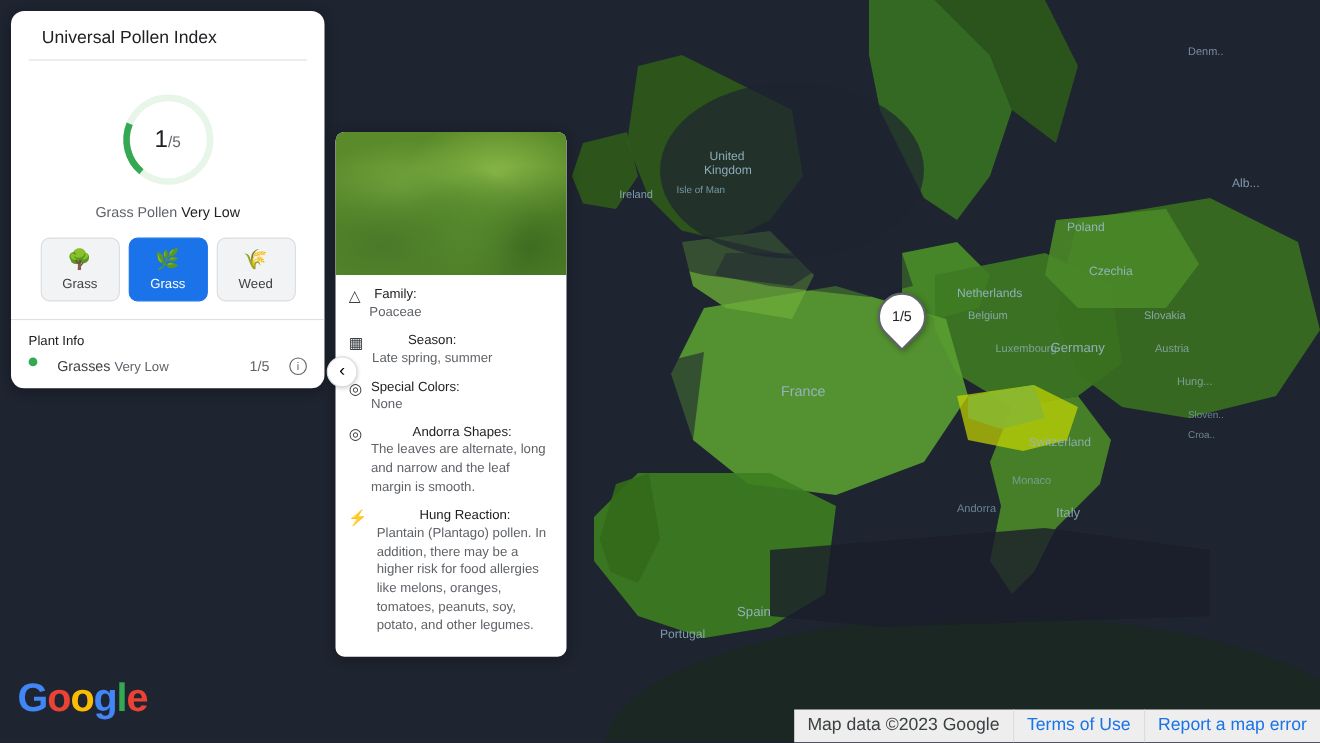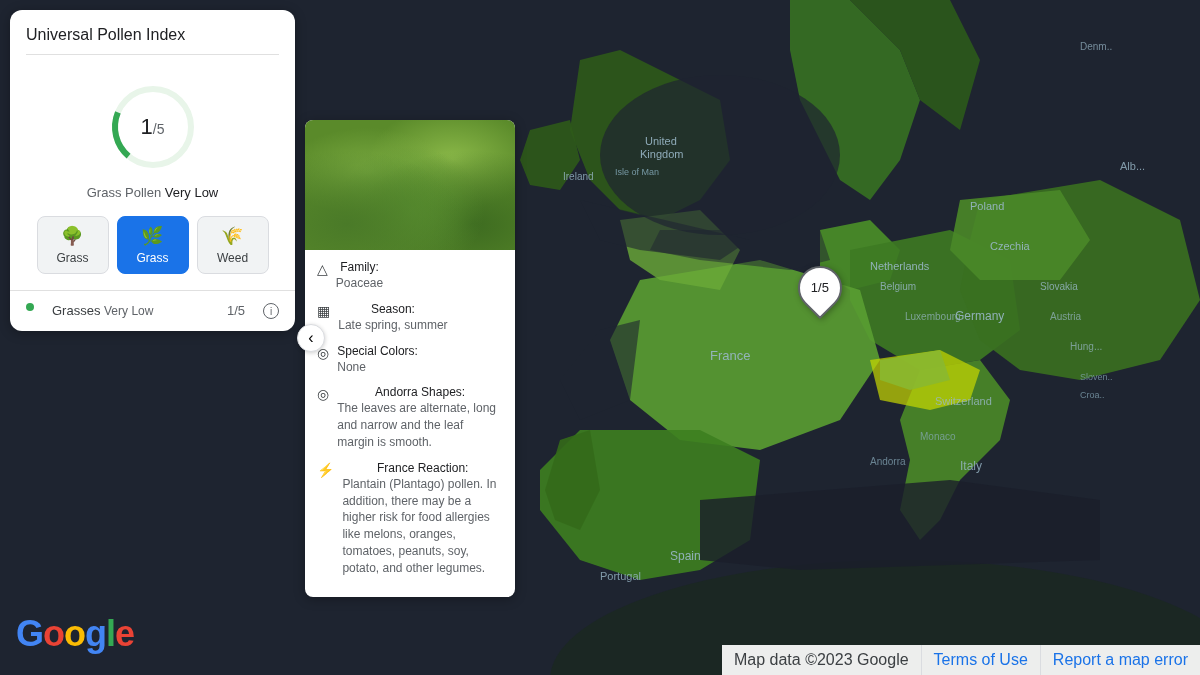--- a/index.html
+++ b/index.html
@@ -32,20 +32,21 @@
 
     .panel-header {
       padding: 16px 16px 10px;
     }
 
     .panel-title {
       font-size: 16px;
       font-weight: 500;
       color: #202124;
       margin-bottom: 10px;
+      margin-left: 12px;
     }
 
     .divider {
       height: 1px;
       background: #e0e0e0;
       margin: 0 0 12px;
     }
 
     
     .gauge-container {
@@ -436,20 +437,21 @@
       <span class="tab-icon">🌿</span>
       <span>Grass</span>
     </button>
     <button class="tab-btn">
       <span class="tab-icon">🌾</span>
       <span>Weed</span>
     </button>
   </div>
 
   <div class="plant-info-section">
+    <div class="section-label">Plant Info</div>
     <div class="plant-row">
       <div class="dot"></div>
       <span class="plant-name">
         <span>Grasses</span>
         <span style="color:#5f6368; font-size:12px;">Very Low</span>
       </span>
       <span class="plant-score">1/5</span>
       <div class="info-icon">i</div>
     </div>
   </div>
@@ -488,21 +490,21 @@
     <div class="detail-row">
       <span class="detail-icon">◎</span>
       <div class="detail-row-content">
         <span class="detail-label">Andorra Shapes:</span>
         <span class="detail-value">The leaves are alternate, long and narrow and the leaf margin is smooth.</span>
       </div>
     </div>
     <div class="detail-row">
       <span class="detail-icon">⚡</span>
       <div class="detail-row-content">
-        <span class="detail-label">France Reaction:</span>
+        <span class="detail-label">Hung Reaction:</span>
         <span class="detail-value">Plantain (Plantago) pollen. In addition, there may be a higher risk for food allergies like melons, oranges, tomatoes, peanuts, soy, potato, and other legumes.</span>
       </div>
     </div>
   </div>
 </div>
 
 <div class="google-logo">
   <span class="g-blue">G</span><span class="g-red">o</span><span class="g-yellow">o</span><span class="g-blue">g</span><span class="g-green">l</span><span class="g-red">e</span>
 </div>
 

